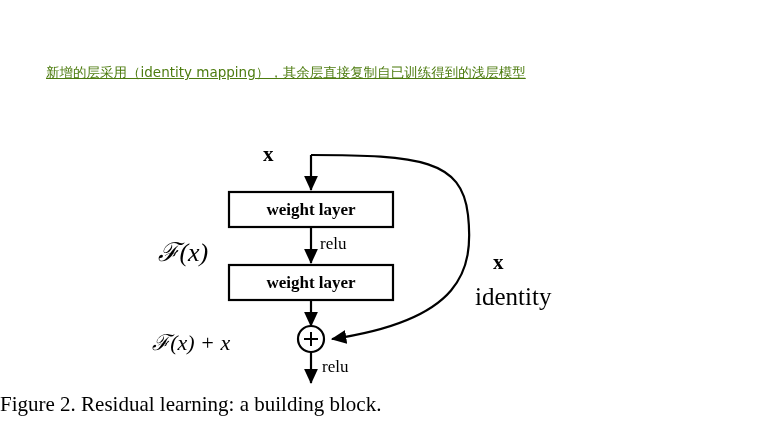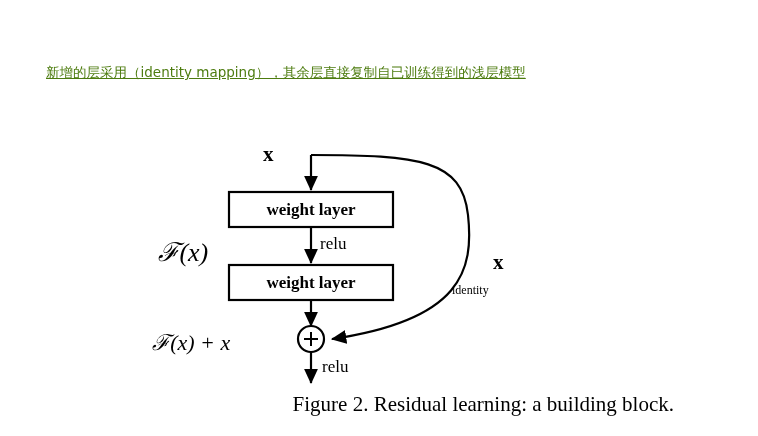--- a/index.html
+++ b/index.html
@@ -96,30 +96,30 @@
     font-size: 22px;
     font-style: italic;
   }
   #label-x-right {
     left: 493px;
     top: 250px;
     font-size: 21px;
     font-weight: bold;
   }
   #label-identity {
-    left: 452px;
+    left: 475px;
     top: 283px;
-    font-size: 12px;
+    font-size: 25px;
   }
   #caption {
     position: absolute;
     left: 0;
     top: 392px;
     width: 674px;
-    text-align: right;
+    text-align: left;
     font-family: "Liberation Serif", serif;
     font-size: 21px;
     color: #000;
   }
 </style>
 </head>
 <body>
 
 <div id="page">
 

